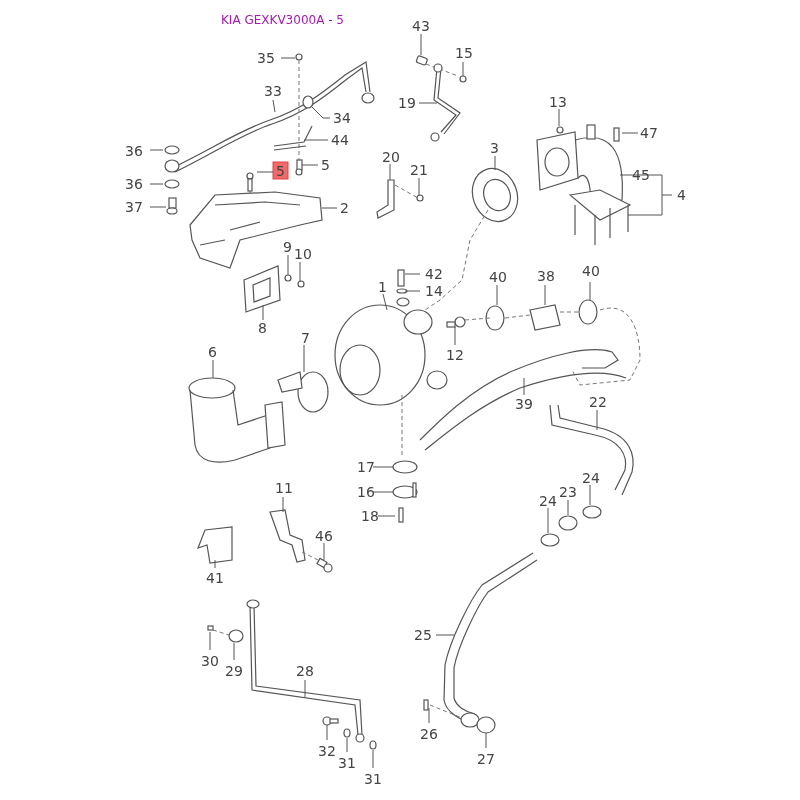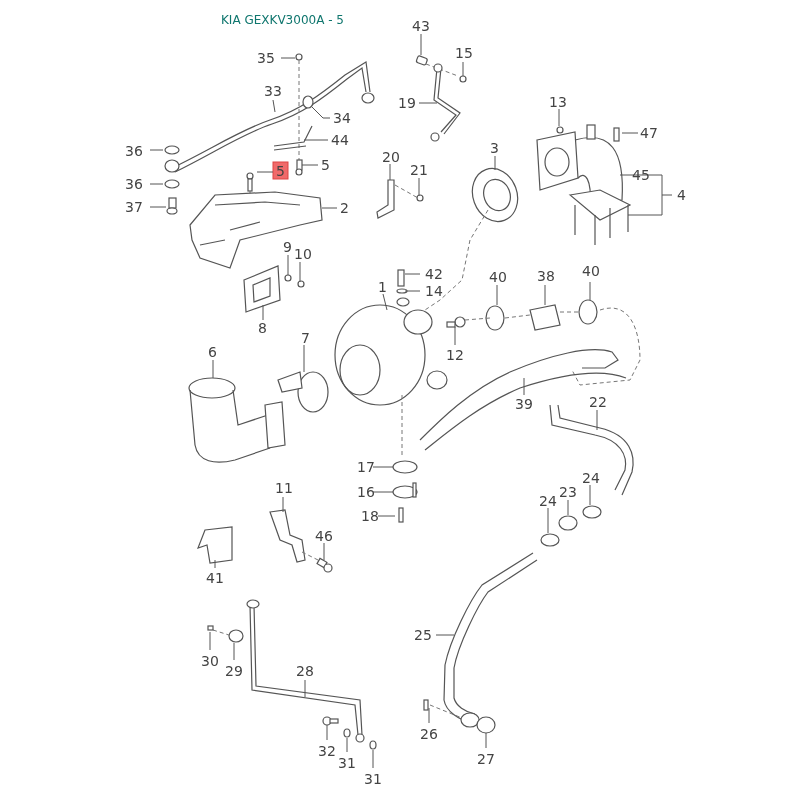--- a/index.html
+++ b/index.html
@@ -1,17 +1,17 @@
 <!DOCTYPE html>
 <html><head>
 <meta charset="utf-8">
 <style>
   html,body{margin:0;padding:0;background:#fff;}
   #wrap{position:relative;width:800px;height:800px;overflow:hidden;background:#fff;}
-  #title{position:absolute;left:221px;top:13px;font-family:"DejaVu Sans",sans-serif;font-size:12px;color:#0f766e;}
+  #title{position:absolute;left:221px;top:13px;font-family:"DejaVu Sans",sans-serif;font-size:12px;color:#a21caf;}
   svg{position:absolute;left:0;top:0;}
   .lbl{font-family:"DejaVu Sans",sans-serif;font-size:14px;fill:#444;}
   .part{fill:none;stroke:#555;stroke-width:1.2;}
   .partf{fill:#fff;stroke:#555;stroke-width:1.2;}
   .lead{stroke:#555;stroke-width:1;fill:none;}
   .dash{stroke:#777;stroke-width:1;stroke-dasharray:4 3;fill:none;}
 </style>
 </head>
 <body>
 

